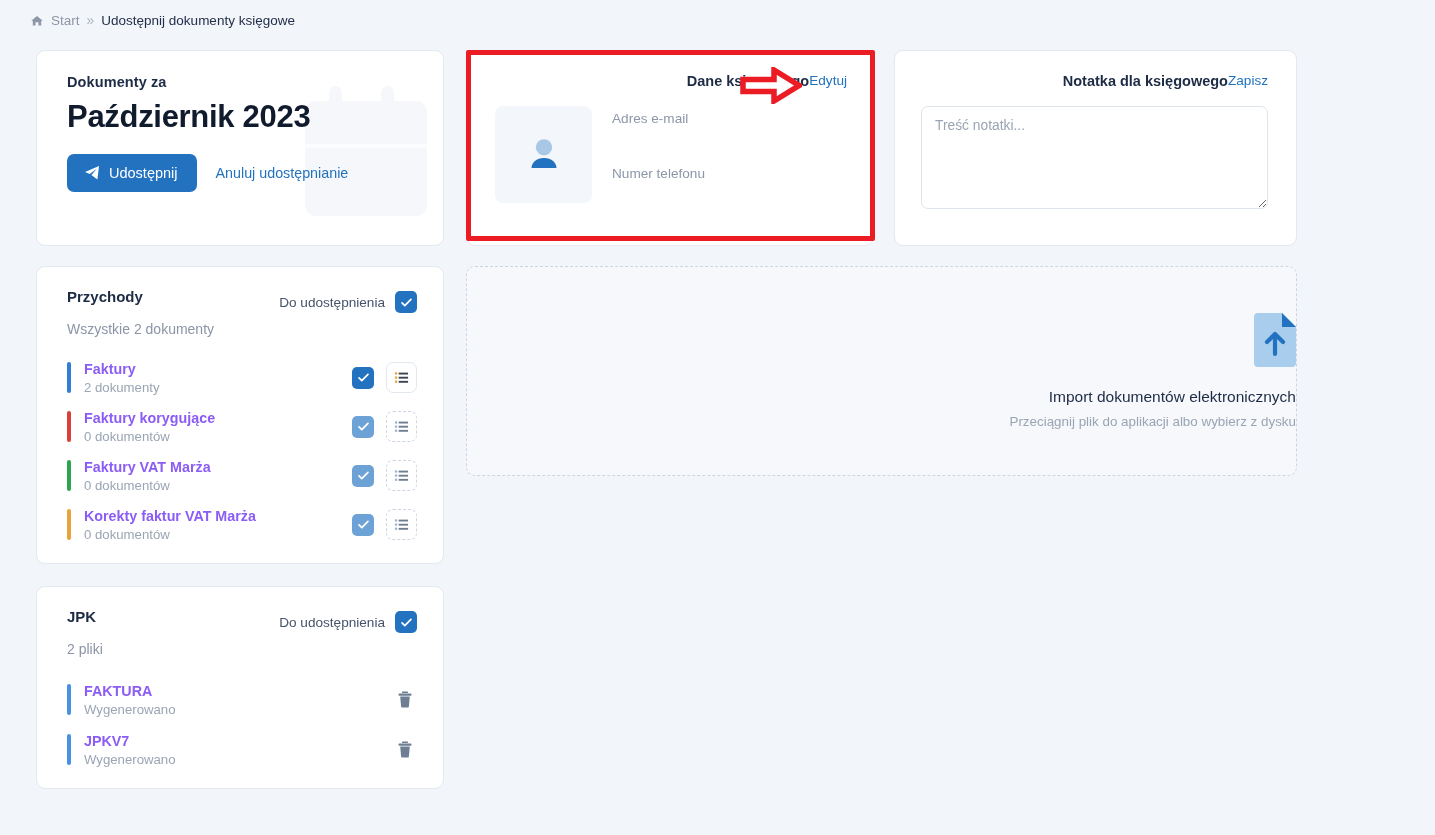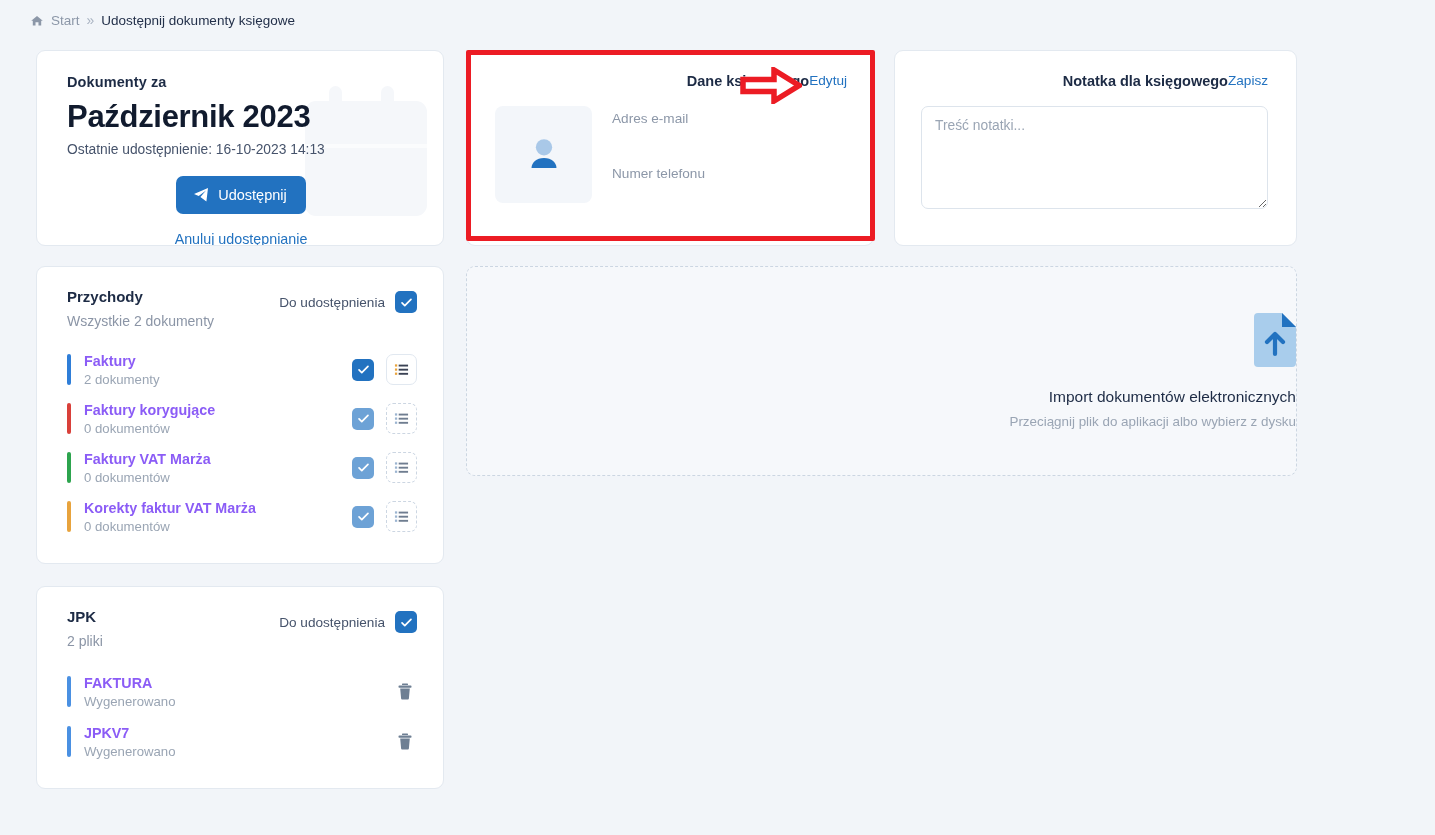--- a/index.html
+++ b/index.html
@@ -50,21 +50,21 @@
     background: #f5f7fa; border-radius: 11px;
   }
   .cal-wm .sep {
     position: absolute; top: 58px; left: 0; width: 122px; height: 4px;
     background: #fbfcfd;
   }
   #card-period .inner { position: relative; padding: 23px 28px 0 30px; }
   .dok-za { font-size: 14.5px; font-weight: bold; color: #1d2b45; letter-spacing: .1px; }
   .period { font-size: 31px; font-weight: bold; color: #111b2e; margin-top: 9px; letter-spacing: -.3px; }
   .last-share { font-size: 13.8px; color: #46536b; margin-top: 7px; }
-  .actions { display: flex; align-items: center; gap: 13px; margin-top: 19px; flex-direction: column; }
+  .actions { display: flex; align-items: center; gap: 13px; margin-top: 19px; }
   .btn-primary {
     display: inline-flex; align-items: center; gap: 9px;
     background: #2272c0; color: #fff;
     border: none; border-radius: 7px;
     padding: 11px 19px 11px 17px;
     font-size: 14.5px; font-family: inherit; cursor: pointer;
   }
   .btn-link {
     background: none; border: none; color: #2272c0;
     font-size: 14.3px; font-family: inherit; cursor: pointer; padding: 4px 6px;
@@ -102,21 +102,21 @@
     font-family: inherit; font-size: 13.8px; color: #46536b;
     background: #fff; outline: none;
   }
   .note-area::placeholder { color: #9aa5b4; }
 
   
   #card-income { left: 36px; top: 266px; width: 408px; height: 298px; }
   #card-income .inner { padding: 21px 26px 0 30px; }
   .grp-head { display: flex; align-items: flex-start; justify-content: space-between; }
   .grp-title { font-size: 15px; font-weight: bold; color: #1d2b45; }
-  .grp-sub { font-size: 14px; color: #8b95a6; margin-top: 8px; }
+  .grp-sub { font-size: 14px; color: #8b95a6; margin-top: 16px; }
   .share-toggle { display: flex; align-items: center; gap: 10px; margin-top: 3px; }
   .share-label { font-size: 13.6px; color: #46536b; }
   .cbx {
     width: 22px; height: 22px; border-radius: 5px; border: none;
     background: #2272c0; display: flex; align-items: center; justify-content: center;
     cursor: pointer; flex: 0 0 auto; padding: 0;
   }
   .cbx.muted { background: #6da2d6; }
 
   .doc-list { margin-top: 16px; }
@@ -169,21 +169,20 @@
   <section class="card" id="card-period">
     <div class="cal-wm">
       <div class="ring r1"></div>
         <div class="ring r2"></div>
       <div class="body"></div>
         <div class="sep"></div>
     </div>
     <div class="inner">
       <div class="dok-za">Dokumenty za</div>
       <div class="period">Październik 2023</div>
-      <div class="last-share">Ostatnie udostępnienie: 16-10-2023 14:13</div>
       <div class="actions">
         <button class="btn-primary">
           <span style="display:flex">
             <svg width="16" height="16" viewBox="0 0 16 16">
                 <path d="M15 1 1 7.1l4.7 1.8L13 3.4 7.4 10l6 4.6L15 1z" fill="#fff"></path>
               </svg>
           </span>
           <span>Udostępnij</span>
         </button>
         <button class="btn-link">Anuluj udostępnianie</button>

